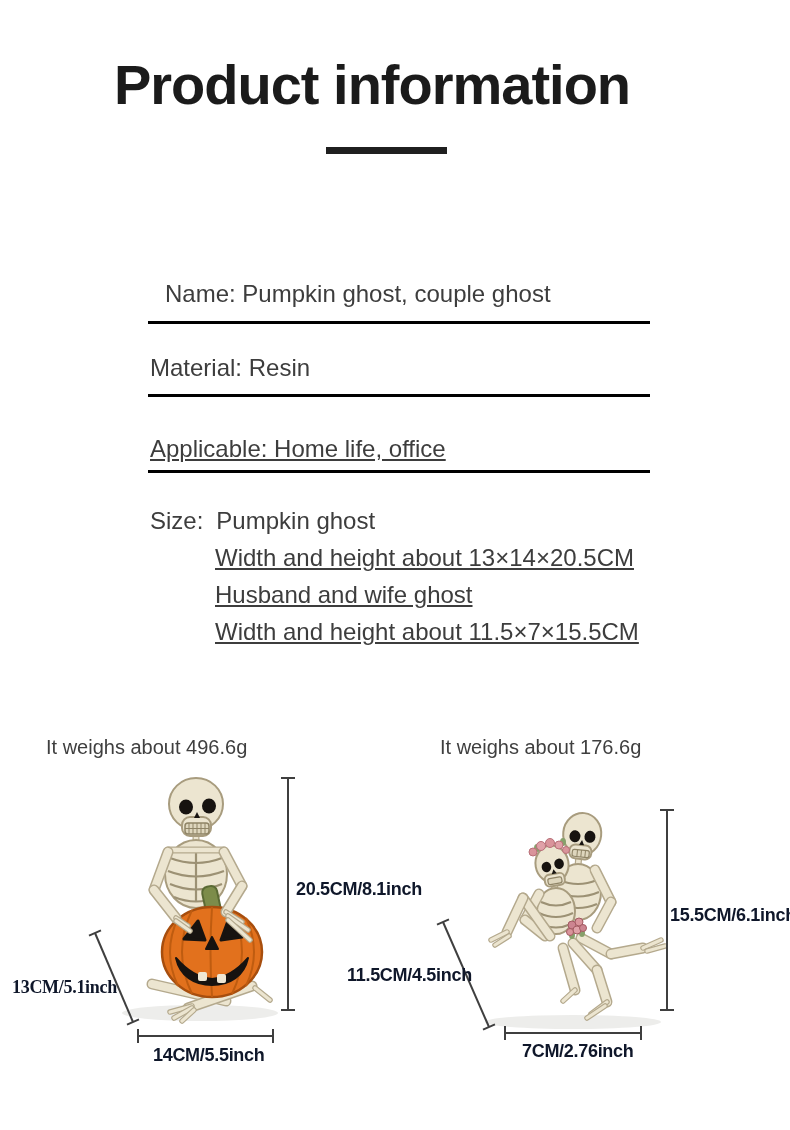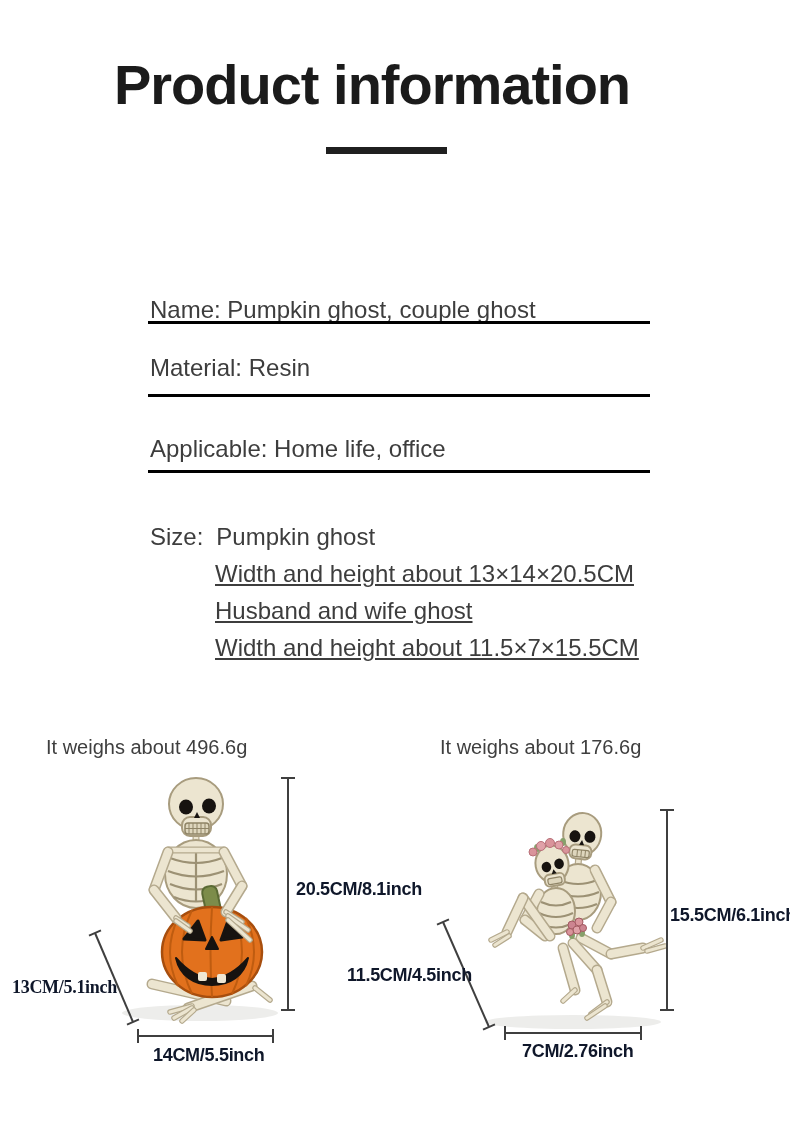--- a/index.html
+++ b/index.html
@@ -6,27 +6,27 @@
   .page {
     position:relative; width:790px; height:1130px; background:#ffffff;
     font-family:"Liberation Sans", sans-serif; overflow:hidden;
   }
   .page-title {
     position:absolute; left:0; top:52px; width:744px; text-align:center;
     font-size:56px; font-weight:bold; letter-spacing:-1px; color:#1b1b1b;
   }
   .title-bar { position:absolute; left:326px; top:147px; width:121px; height:7px; background:#1f1f1f; }
   .info-row { position:absolute; left:150px; font-size:24px; color:#3d3d3d; }
-  .row-name { top:296px; }
+  .row-name { top:280px;margin-left:15px; }
   .row-material { top:354px; }
-  .row-applicable { top:435px; }
+  .row-applicable { top:435px;text-decoration:underline; }
   .rule { position:absolute; left:148px; width:502px; height:3px; background:#000; }
   .rule-1 { top:321px; } .rule-2 { top:394px; } .rule-3 { top:470px; }
   .size-block { position:absolute; left:150px; top:502px; font-size:24px; color:#3d3d3d; line-height:37px; }
-  .size-first { display:flex;margin-top:16px; }
+  .size-first { display:flex; }
   .size-label { margin-right:13px; }
   .size-indent { padding-left:65px;text-decoration:underline; }
   .weight-label { position:absolute; font-size:20px; color:#3f3f3f; }
   .weight-1 { left:46px; top:736px; }
   .weight-2 { left:440px; top:736px; }
   .dim-label { position:absolute; font-size:18px; font-weight:bold; color:#0f172a; letter-spacing:-0.3px; white-space:nowrap; }
   .dim-h1 { left:296px; top:879px; }
   .dim-d1 { left:12px;  top:977px;font-family:Liberation Serif, serif; }
   .dim-w1 { left:153px; top:1045px; }
   .dim-h2 { left:670px; top:905px; }

